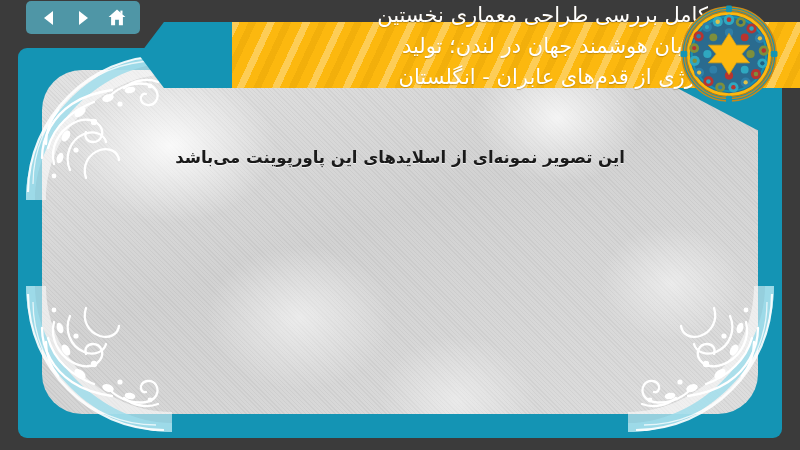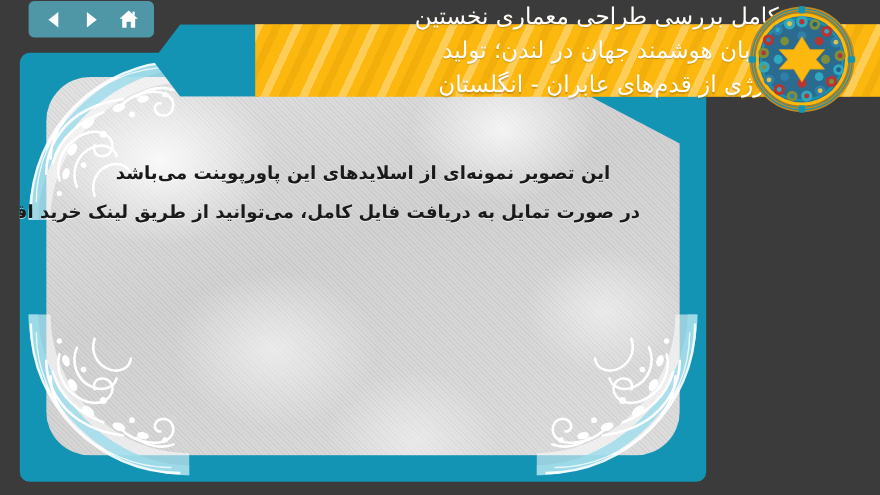--- a/index.html
+++ b/index.html
@@ -34,21 +34,21 @@
     width:26px; height:26px;
     display:flex; align-items:center; justify-content:center;
     cursor:pointer;
   }
   .navbtn svg { display:block; }
 
   
   #card {
     position:absolute;
     left:18px; top:48px;
-    width:624px; height:390px;
+    width:764px; height:390px;
     background:#1494b4;
     border-radius:9px;
     overflow:hidden;
     z-index:10;
   }
 
   
   #inner {
     position:absolute;
     left:24px; top:22px;
@@ -264,21 +264,20 @@
           <circle cx="96" cy="52" r="2.6"></circle>
           <circle cx="52" cy="98" r="2.6"></circle>
           <circle cx="126" cy="34" r="2.4"></circle>
           <circle cx="30" cy="124" r="2.4"></circle>
         </g>
       </svg>
     </div>
 
     <div id="body-text">
       <div>این تصویر نمونه‌ای از اسلایدهای این پاورپوینت می‌باشد</div>
-      <div>در صورت تمایل به دریافت فایل کامل، می‌توانید از طریق لینک خرید اقدام فرمایید</div>
     </div>
   </div>
 
   <div id="ribbon"></div>
 
   <div id="banner">
     <div id="banner-text">کامل بررسی طراحی معماری نخستین
 خیابان هوشمند جهان در لندن؛ تولید
 انرژی از قدم‌های عابران - انگلستان</div>
   </div>

